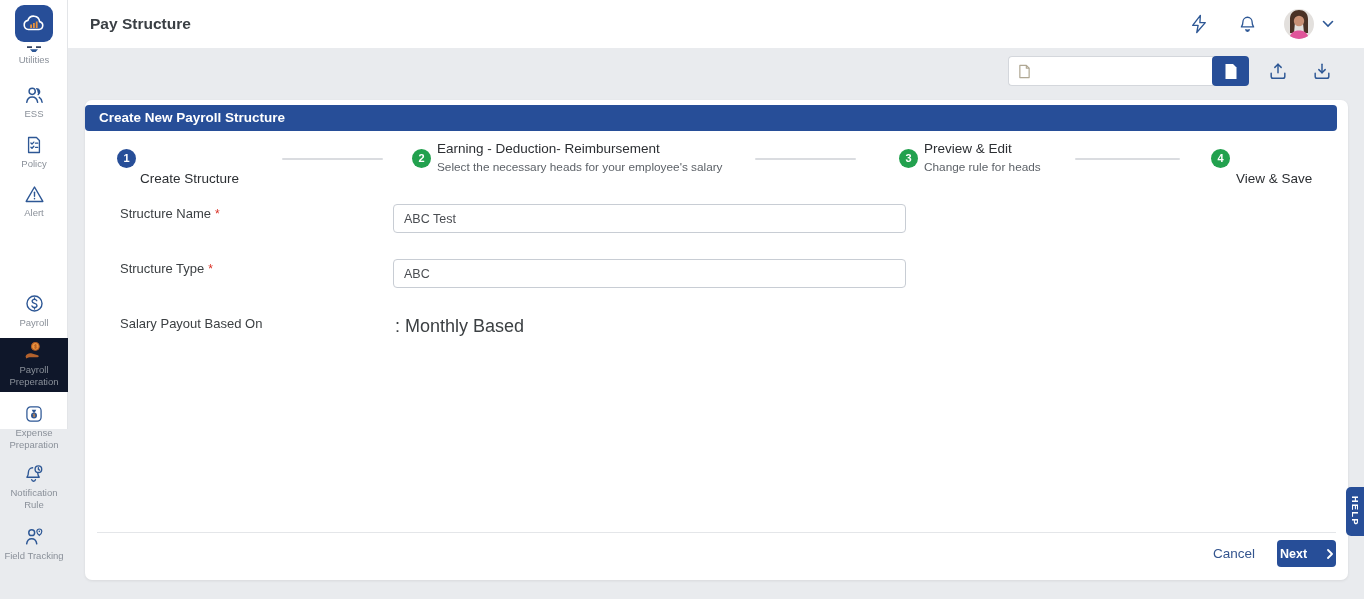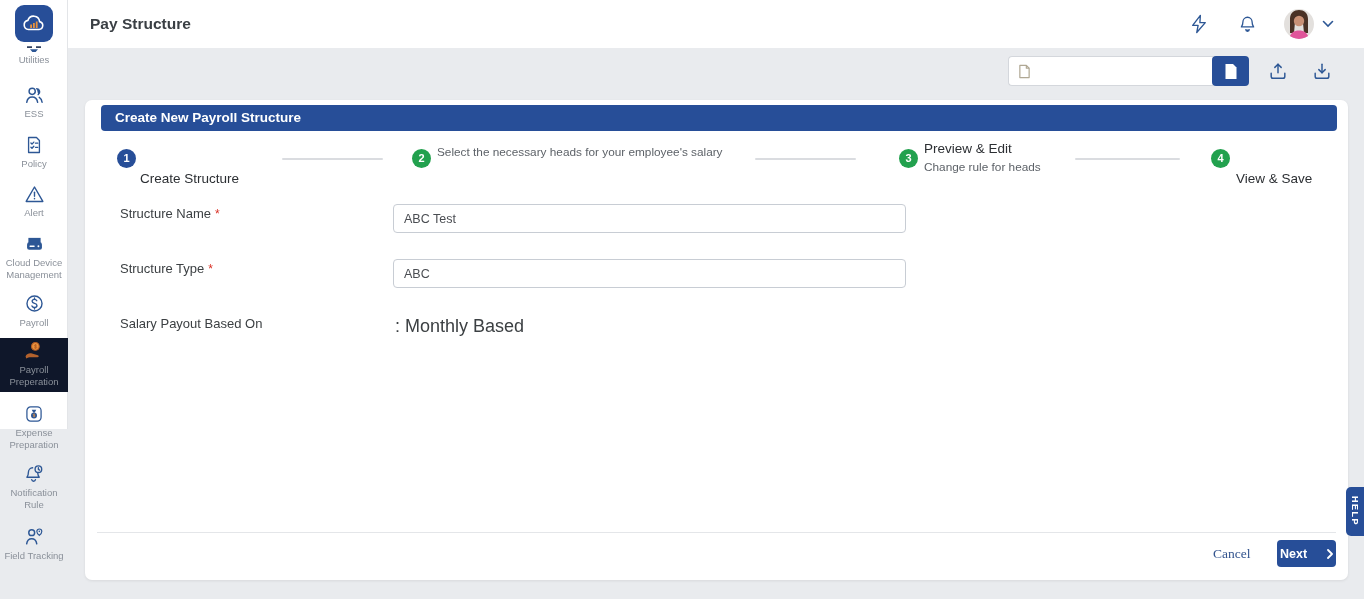--- a/index.html
+++ b/index.html
@@ -27,42 +27,42 @@
   
   .toolbar { position:absolute; left:1008px; top:56px; height:30px; display:flex; align-items:center; z-index:10; }
   .search-wrap { display:flex; height:30px; }
   .search-input { width:205px; height:30px; border:1px solid #d4d7dc; border-right:none; border-radius:4px 0 0 4px; background:#fff; padding:0 8px 0 30px; font-size:12px; color:#555; font-family:"Liberation Sans", sans-serif; outline:none; }
   .search-docicon { position:absolute; left:10px; top:8px; }
   .doc-btn { width:37px; height:30px; background:#274e98; border:none; border-radius:4px; margin-left:-1px; display:flex; align-items:center; justify-content:center; cursor:pointer; }
   .tool-ibtn { width:30px; height:30px; display:flex; align-items:center; justify-content:center; cursor:pointer; margin-left:14px; }
 
   
   .card { position:absolute; left:85px; top:100px; width:1263px; height:480px; background:#ffffff; border-radius:7px; box-shadow:0 1px 3px rgba(0,0,0,.08); z-index:5; }
-  .card-titlebar { position:absolute; left:16px; right:11px; top:5px; height:26px; background:#274e98; border-radius:4px; }
+  .card-titlebar { position:absolute; left:0; right:11px; top:5px; height:26px; background:#274e98; border-radius:4px; }
   .card-title { font-size:13.5px; font-weight:bold; color:#ffffff; line-height:26px; padding-left:14px; display:block; }
 
   
   .step-circle { position:absolute; width:19px; height:19px; border-radius:50%; color:#fff; font-size:11px; font-weight:bold; text-align:center; line-height:19px; top:49px; }
   .step-blue { background:#274e98; }
   .step-green { background:#22a14e; }
   .step-label-single { position:absolute; top:51px; font-size:13.5px; color:#2c2f33;margin-top:20px; }
   .step-block { position:absolute; top:41px; }
   .step-title { display:block; font-size:13.5px; color:#2c2f33; }
   .step-sub { display:block; font-size:11.8px; color:#5d6268; margin-top:4px; }
   .connector { position:absolute; top:58px; height:2px; background:#dadce0; border-radius:1px; }
 
   
   .fld-label { position:absolute; left:35px; font-size:13px; color:#3c4043; }
   .req { color:#d93025; margin-left:4px; font-size:12px; }
   .txt-input { position:absolute; left:308px; width:513px; height:29px; border:1px solid #c8cdd4; border-radius:4px; padding:0 10px; font-size:12.5px; color:#4a4d52; font-family:"Liberation Sans", sans-serif; outline:none; }
   .fld-value { position:absolute; left:310px; font-size:18px; color:#3c4043; }
 
   
   .card-divider { position:absolute; left:12px; right:12px; top:432px; height:1px; background:#e4e6e9; }
-  .cancel-link { position:absolute; left:1128px; top:446px; font-size:13.5px; color:#33548e; cursor:pointer; background:none; border:none; font-family:Liberation Serif, serif; }
+  .cancel-link { position:absolute; left:1128px; top:446px; font-size:13.5px; color:#33548e; cursor:pointer; background:none; border:none; font-family:Liberation Sans, sans-serif; }
   .next-btn { position:absolute; left:1192px; top:440px; width:59px; height:27px; background:#274e98; color:#fff; border:none; border-radius:4px; font-size:12.5px; font-weight:bold; cursor:pointer; display:flex; align-items:center; justify-content:center; gap:20px; font-family:"Liberation Sans", sans-serif; }
 
   
   .help-tab { position:absolute; right:0; top:487px; width:18px; height:49px; background:#274e98; border-radius:5px 0 0 5px; color:#fff; display:flex; align-items:center; justify-content:center; cursor:pointer; z-index:40; }
   .help-text { writing-mode:vertical-rl; font-size:9px; font-weight:bold; letter-spacing:1.5px; }
 </style>
 </head>
 <body>
 
 <div class="app">
@@ -116,31 +116,20 @@
       <span class="sb-ico">
         <svg width="21" height="20" viewBox="0 0 24 22" fill="none" stroke="#2d5795" stroke-width="1.6" stroke-linejoin="round" stroke-linecap="round">
           <path d="M12 3 L2.5 19.5 h19 Z"></path>
           <line x1="12" y1="9" x2="12" y2="13.5"></line>
           <circle cx="12" cy="16.3" r="0.9" fill="#2d5795" stroke="none"></circle>
         </svg>
       </span>
       <span class="sb-label">Alert</span>
     </div>
 
-    <div class="sb-item" style="top:231px">
-      <span class="sb-ico">
-        <svg width="21" height="20" viewBox="0 0 24 22">
-          <path d="M5 4h14v6H5z" fill="#2d5795"></path>
-          <rect x="3.5" y="9" width="17" height="8.5" rx="2.5" fill="#2d5795"></rect>
-          <line x1="7" y1="13.6" x2="11.5" y2="13.6" stroke="#ffffff" stroke-width="1.6" stroke-linecap="round"></line>
-          <circle cx="16.5" cy="13.6" r="1.1" fill="#ffffff"></circle>
-        </svg>
-      </span>
-      <span class="sb-label">Cloud Device Management</span>
-    </div>
 
     <div class="sb-item" style="top:291px">
       <span class="sb-ico">
         <svg width="21" height="21" viewBox="0 0 24 24" fill="none" stroke="#2d5795" stroke-width="1.6">
           <circle cx="12" cy="12" r="8.6"></circle>
           <path d="M14.6 8.8c-.5-1-1.4-1.5-2.6-1.5-1.5 0-2.7.9-2.7 2.2 0 1.4 1.2 1.9 2.7 2.3 1.6.4 2.8 1 2.8 2.4 0 1.4-1.3 2.3-2.8 2.3-1.3 0-2.4-.6-2.9-1.7" stroke-linecap="round"></path>
           <line x1="12" y1="5.6" x2="12" y2="7.3" stroke-linecap="round"></line>
           <line x1="12" y1="16.7" x2="12" y2="18.4" stroke-linecap="round"></line>
         </svg>
       </span>
@@ -265,20 +254,21 @@
       <span class="card-title">Create New Payroll Structure</span>
     </div>
 
     <div>
       <span class="step-circle step-blue" style="left:32px">1</span>
       <span class="step-label-single" style="left:55px">Create Structure</span>
       <span class="connector" style="left:197px; width:101px"></span>
 
       <span class="step-circle step-green" style="left:327px">2</span>
       <span class="step-block" style="left:352px">
+        <span class="step-title">Earning - Deduction- Reimbursement</span>
         <span class="step-sub">Select the necessary heads for your employee's salary</span>
       </span>
       <span class="connector" style="left:670px; width:101px"></span>
 
       <span class="step-circle step-green" style="left:814px">3</span>
       <span class="step-block" style="left:839px">
         <span class="step-title">Preview &amp; Edit</span>
         <span class="step-sub">Change rule for heads</span>
       </span>
       <span class="connector" style="left:990px; width:105px"></span>

